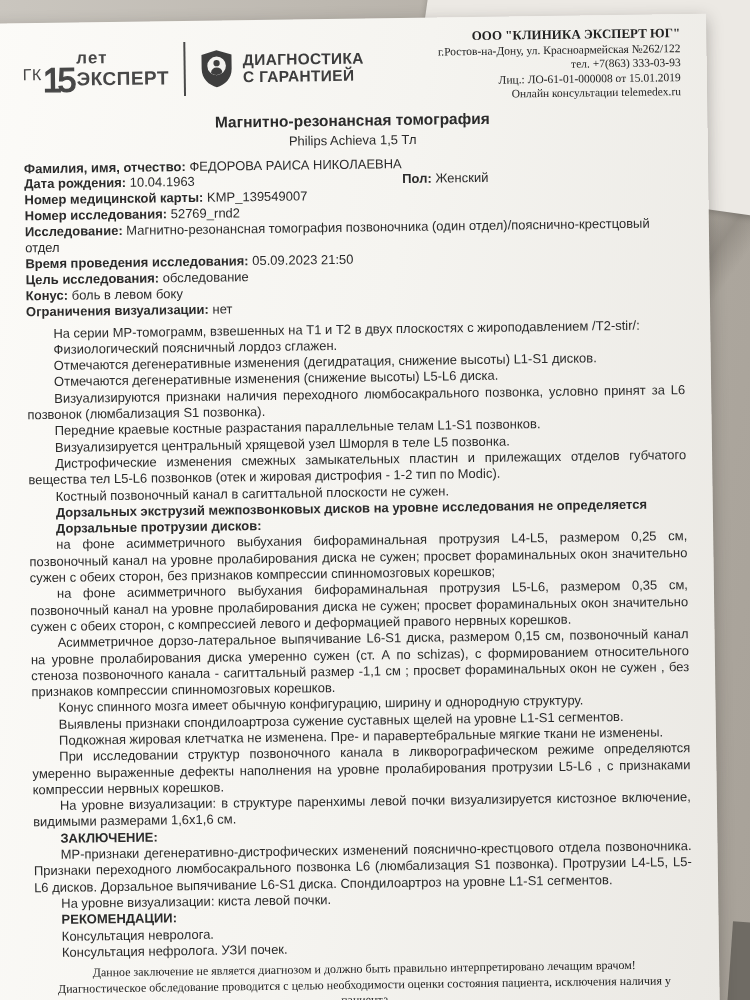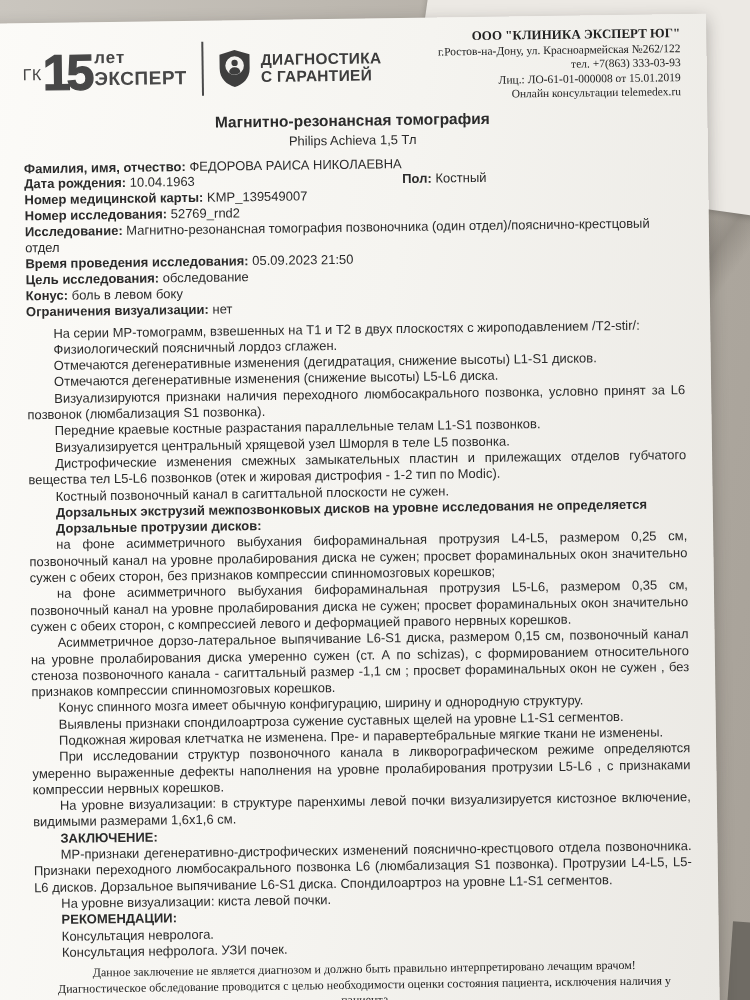--- a/index.html
+++ b/index.html
@@ -16,21 +16,21 @@
          background:linear-gradient(100deg,#fcfbf8 0%,#f5f4f0 50%,#eae8e3 100%);
          box-shadow:0 5px 16px rgba(40,38,34,.35);
          transform:rotate(-0.8deg);transform-origin:top left;
          padding:12px 26px 10px 50px;box-sizing:border-box;color:#2b2b2b;}
 
   
   .hdr{display:flex;justify-content:space-between;align-items:center;}
   .logo{display:flex;align-items:center;}
   .logo-mark{display:flex;align-items:flex-end;color:#474747;}
   .logo-gk{font-size:16px;font-weight:normal;margin:0 0 9px 0;letter-spacing:.5px;}
-  .logo-15{font-size:50px;font-weight:bold;line-height:.78;letter-spacing:-4px;margin:0 4px 0 1px;
+  .logo-15{font-size:34px;font-weight:normal;line-height:.78;letter-spacing:-4px;margin:0 4px 0 1px;
            -webkit-text-stroke:1.3px #474747;}
   .logo-col{display:flex;flex-direction:column;margin-bottom:2px;}
   .logo-let{font-size:17px;font-weight:bold;letter-spacing:1px;}
   .logo-expert{font-size:19px;font-weight:bold;letter-spacing:.5px;}
   .divider{width:2px;height:54px;background:#4a4a4a;margin:0 13px 0 15px;}
   .dg{display:flex;align-items:center;gap:8px;color:#3d3d3d;}
   .dg-col{display:flex;flex-direction:column;line-height:1.1;}
   .dg-l{font-size:15.5px;font-weight:bold;letter-spacing:.3px;}
   .company{text-align:right;font-family:"Liberation Serif",serif;font-size:11.5px;line-height:14.5px;color:#222;}
   .company .c-name{font-size:13px;font-weight:bold;}
@@ -103,21 +103,21 @@
     <div class="patient">
       <div class="prow">
         <span class="lbl">Фамилия, имя, отчество:</span>
         <span>ФЕДОРОВА РАИСА НИКОЛАЕВНА</span>
       </div>
       <div class="prow">
         <span class="lbl">Дата рождения:</span>
         <span>10.04.1963</span>
         <span class="pair-sex">
           <span class="lbl">Пол:</span>
-          <span>Костный</span>
+          <span>Женский</span>
         </span>
       </div>
       <div class="prow">
         <span class="lbl">Номер медицинской карты:</span>
         <span>KMP_139549007</span>
       </div>
       <div class="prow">
         <span class="lbl">Номер исследования:</span>
         <span>52769_rnd2</span>
       </div>

